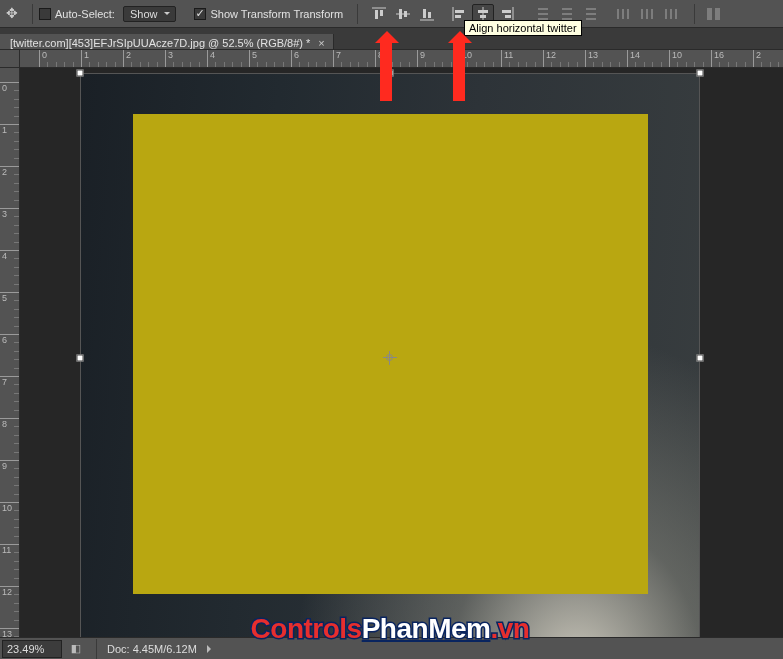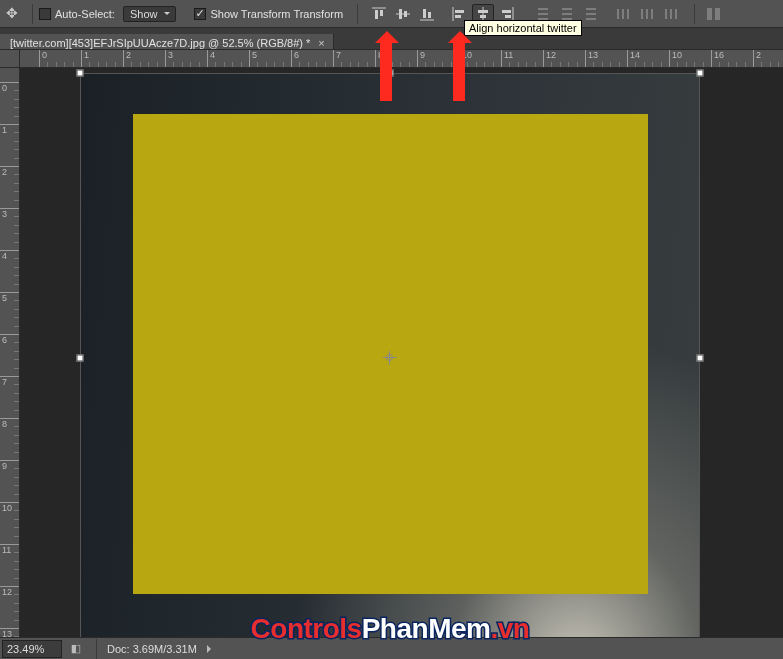--- a/index.html
+++ b/index.html
@@ -155,21 +155,21 @@
     font-size:28px; font-weight:900;
     letter-spacing:-0.5px;
     white-space:nowrap;
     z-index:5;
   }
   #watermark .seg { 
     -webkit-text-stroke: 3px #09245f;
     paint-order: stroke fill;
   }
   #watermark .red { color:#e62e2e; }
-  #watermark .white { color:#fff; }
+  #watermark .white { color:#fff;text-decoration:underline; }
 
   
   .callout-arrow {
     position:absolute; z-index:60;
     width:22px;
   }
   .callout-arrow .shaft {
     width:12px; margin:0 auto; background:#ff2a1f;
   }
   .callout-arrow .head {
@@ -600,15 +600,15 @@
           <div class="ring"></div>
         </div>
       </div>
   </div>
 </div>
 
 <div id="status-bar">
   <div class="zoom-box">23.49%</div>
   <div class="expose-icn">◧</div>
   <span class="vsep"></span>
-  <div class="docinfo">Doc: 3.69M/3.31M</div>
+  <div class="docinfo">Doc: 4.45M/6.12M</div>
   <div class="tri"></div>
 </div>
 
 </body></html>

